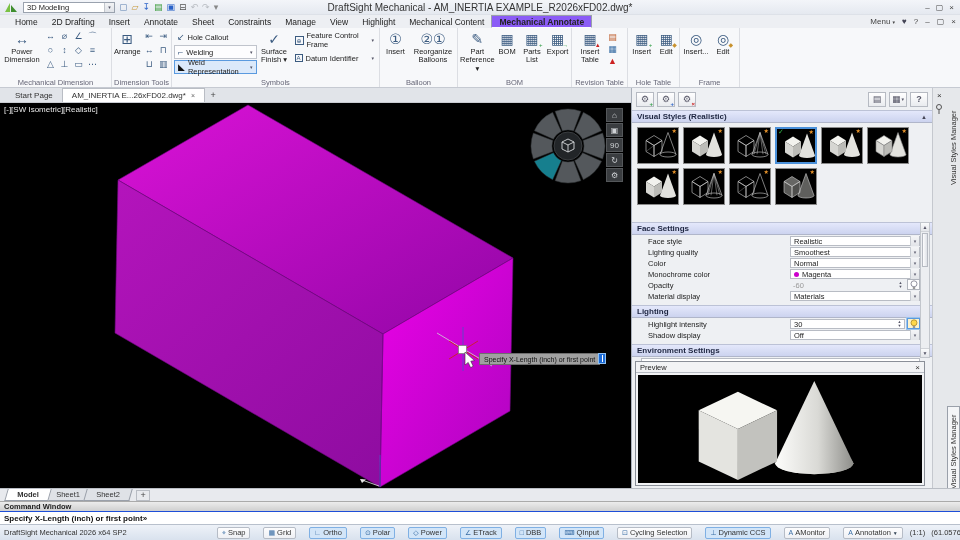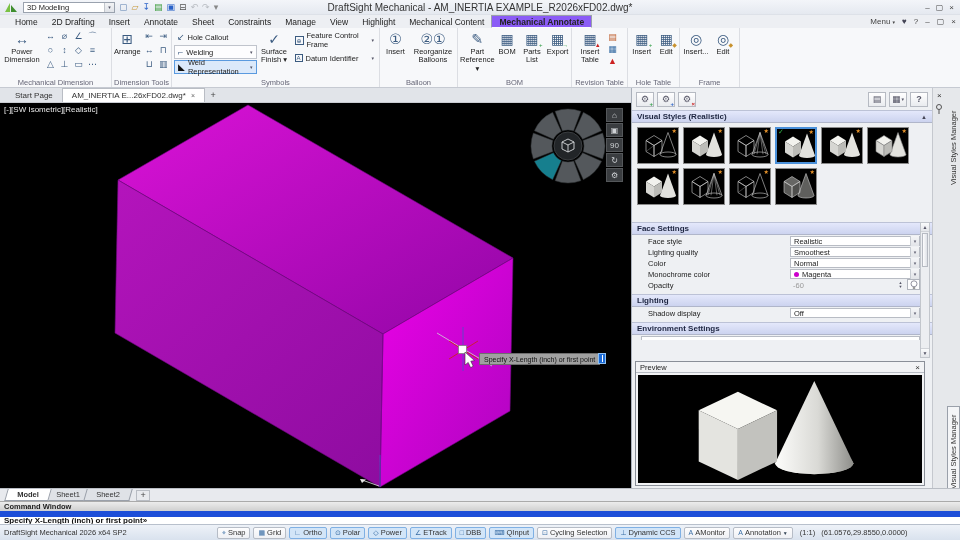--- a/index.html
+++ b/index.html
@@ -108,21 +108,21 @@
 
   
   #sheettabs{position:absolute;left:0;top:488px;width:960px;height:13px;background:#e8eaee;border-top:1px solid #b9bdc4;display:flex;align-items:stretch;padding-left:6px}
   .stab{padding:0 10px;font-size:7.5px;display:flex;align-items:center;border:1px solid #9aa0aa;border-top:none;background:#dfe2e7;transform:skewX(-16deg);margin-right:-5px;color:#333}
   .stab i{font-style:normal;transform:skewX(16deg)}
   .stab.active{background:#fff;font-weight:bold;z-index:1}
   .stab-plus{margin-left:10px;width:14px;display:flex;align-items:center;justify-content:center;font-size:9px;color:#444;border:1px solid #b9bdc4;height:11px;align-self:center}
 
   
   #cmdheader{position:absolute;left:0;top:501px;width:960px;height:10px;background:linear-gradient(#ececec,#cfcfcf);border-top:1px solid #aaa;font-size:7.5px;font-weight:bold;display:flex;align-items:center;padding:0 4px;color:#222}
-  #cmdline{position:absolute;left:0;top:511px;width:960px;height:13px;background:#fff;border-top:6px solid #1d4ed8;font-size:8px;font-weight:bold;display:flex;align-items:center;padding:0 4px;color:#111}
+  #cmdline{position:absolute;left:0;top:511px;width:960px;height:13px;background:#fff;border-top:1px solid #1d4ed8;font-size:8px;font-weight:bold;display:flex;align-items:center;padding:0 4px;color:#111}
 
   
   #statusbar{position:absolute;left:0;top:524px;width:960px;height:16px;background:linear-gradient(#eef2f8,#d9e2ee);border-top:1px solid #b8c0cc;display:flex;align-items:center;font-size:7.5px;color:#333;padding:0 4px;gap:3px}
   #status-left{width:210px;flex:0 0 auto}
   .sbtn{height:12px;border:1px solid #b6bcc6;background:linear-gradient(#fdfdfe,#eef0f4);border-radius:2px;display:flex;align-items:center;gap:2px;padding:0 4px;white-space:nowrap}
   .sbtn .g{color:#3a6ea5;font-size:7px}
   .sbtn.active{background:#d2e5f8;border-color:#7fb0e4}
   .sbtn .sdd{font-size:5px;color:#345}
   #status-coords{display:flex;gap:6px;margin-left:4px;white-space:nowrap}
 </style>
@@ -561,26 +561,49 @@
               <span>▼</span>
             </span>
           </span>
           <span class="bulbbtn">
             <svg width="8" height="10">
               <circle cx="4" cy="3.8" r="3" fill="#ffffff" stroke="#778" stroke-width="0.8"></circle>
               <rect x="2.8" y="7" width="2.4" height="2" fill="#999"></rect>
             </svg>
           </span>
         </div>
+        <div class="prow">
+          <span class="plabel">Material display</span>
+          <span class="pfield">
+            <span>Materials</span>
+            <span class="arrow">▾</span>
+          </span>
+        </div>
       </div>
     <div class="psection" style="margin-top:4px">
       <span>Lighting</span>
         <span class="collapse">▲</span>
     </div>
     <div id="lighting-rows">
+        <div class="prow">
+          <span class="plabel">Highlight intensity</span>
+          <span class="pfield">
+            <span style="color: rgb(34, 34, 34);">30</span>
+            <span class="spin">
+              <span>▲</span>
+              <span>▼</span>
+            </span>
+          </span>
+          <span class="bulbbtn on">
+            <svg width="8" height="10">
+              <circle cx="4" cy="3.8" r="3" fill="#ffd84a" stroke="#a8862a" stroke-width="0.8"></circle>
+              <rect x="2.8" y="7" width="2.4" height="2" fill="#999"></rect>
+            </svg>
+          </span>
+        </div>
         <div class="prow">
           <span class="plabel">Shadow display</span>
           <span class="pfield">
             <span>Off</span>
             <span class="arrow">▾</span>
           </span>
         </div>
       </div>
     <div class="psection" style="margin-top:4px">
       <span>Environment Settings</span>
@@ -643,21 +666,21 @@
         <i>Sheet2</i>
       </div>
       <div class="stab-plus">+</div>
     </div>
 
   <div id="cmdheader">Command Window</div>
   <div id="cmdline">Specify X-Length (inch) or first point»</div>
 
   <div id="statusbar">
     <span id="status-left">DraftSight Mechanical 2026  x64 SP2</span>
-    <span id="status-toggles" style="display:flex;gap:3px">
+    <span id="status-toggles" style="display:flex;gap:13px">
         <span class="sbtn">
           <span class="g">⌖</span>
           <span>Snap</span>
         </span>
         <span class="sbtn">
           <span class="g">▦</span>
           <span>Grid</span>
         </span>
         <span class="sbtn active">
           <span class="g">∟</span>

